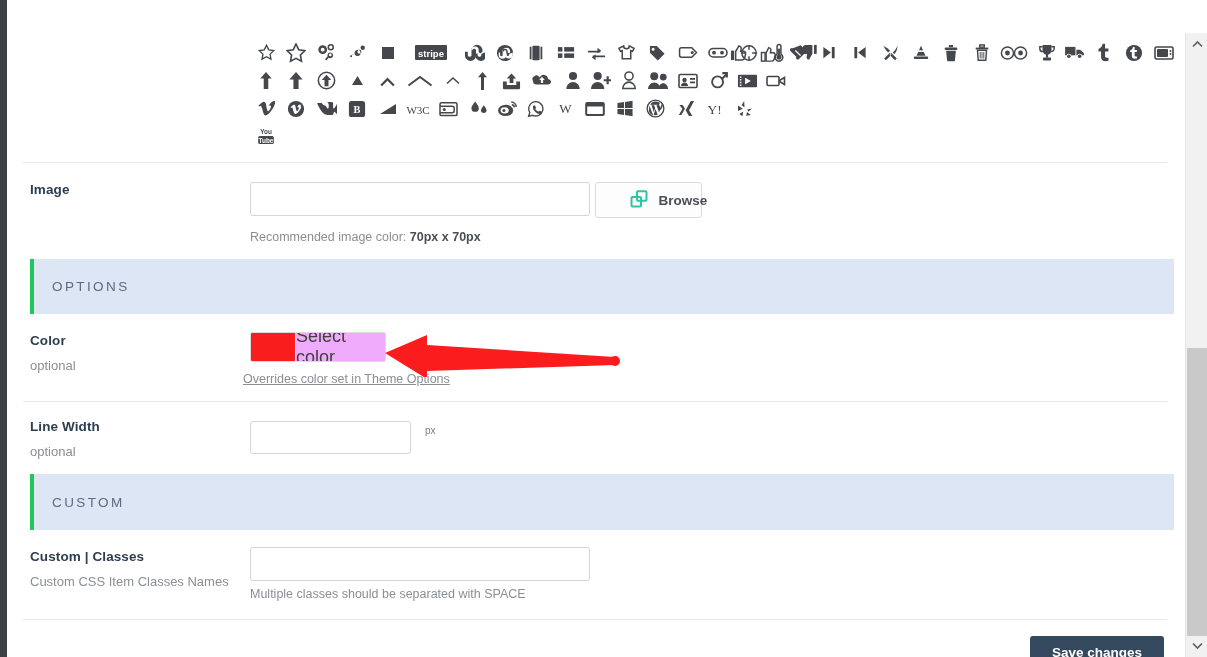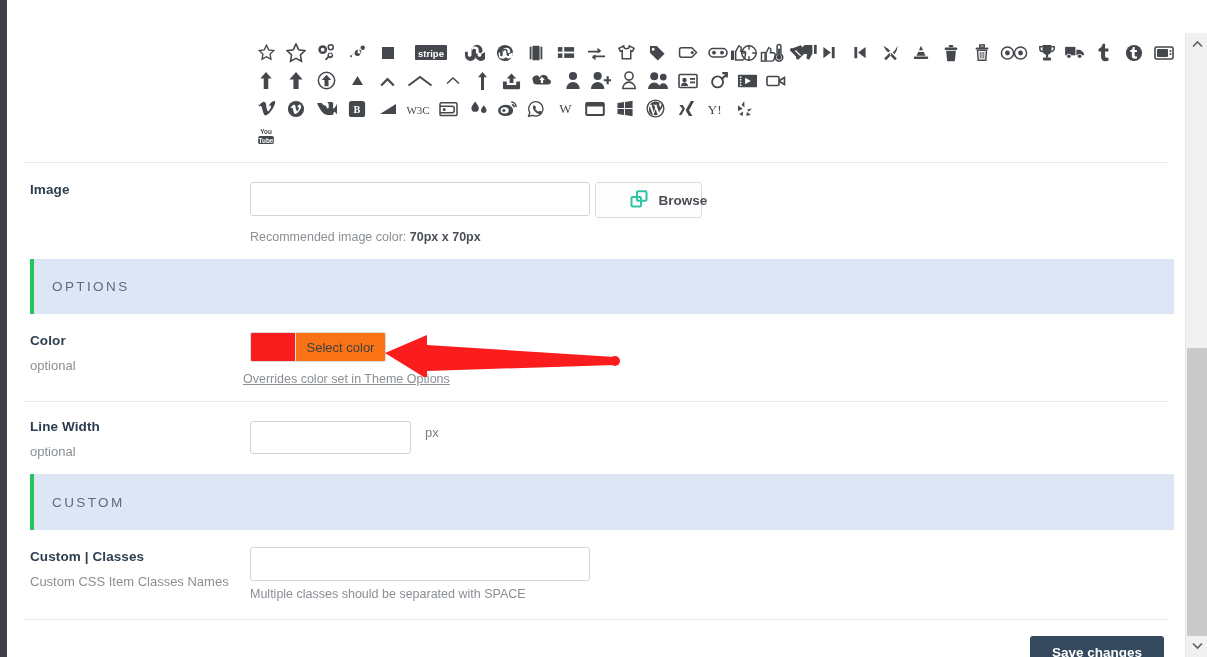--- a/index.html
+++ b/index.html
@@ -183,30 +183,30 @@
     cursor: pointer;
   }
   .color-swatch {
     width: 44px;
     height: 100%;
     background: #f91d1d;
   }
   .color-btn {
     width: 90px;
     height: 100%;
-    background: #f97316;
+    background: #f0abfc;
     border-left: 1px solid #e0e0e0;
     display: flex; align-items: center; justify-content: center;
-    font-size: 13px;
+    font-size: 18px;
     color: #404040;
   }
 
   .px-unit {
     position: absolute;
-    font-size: 13px;
+    font-size: 10px;
     color: #7a7f85;
   }
 
   
   .footer-divider {
     position: absolute;
     left: 16px; top: 586px;
     width: 1144px; height: 1px;
     background: #e8e8e8;
   }

